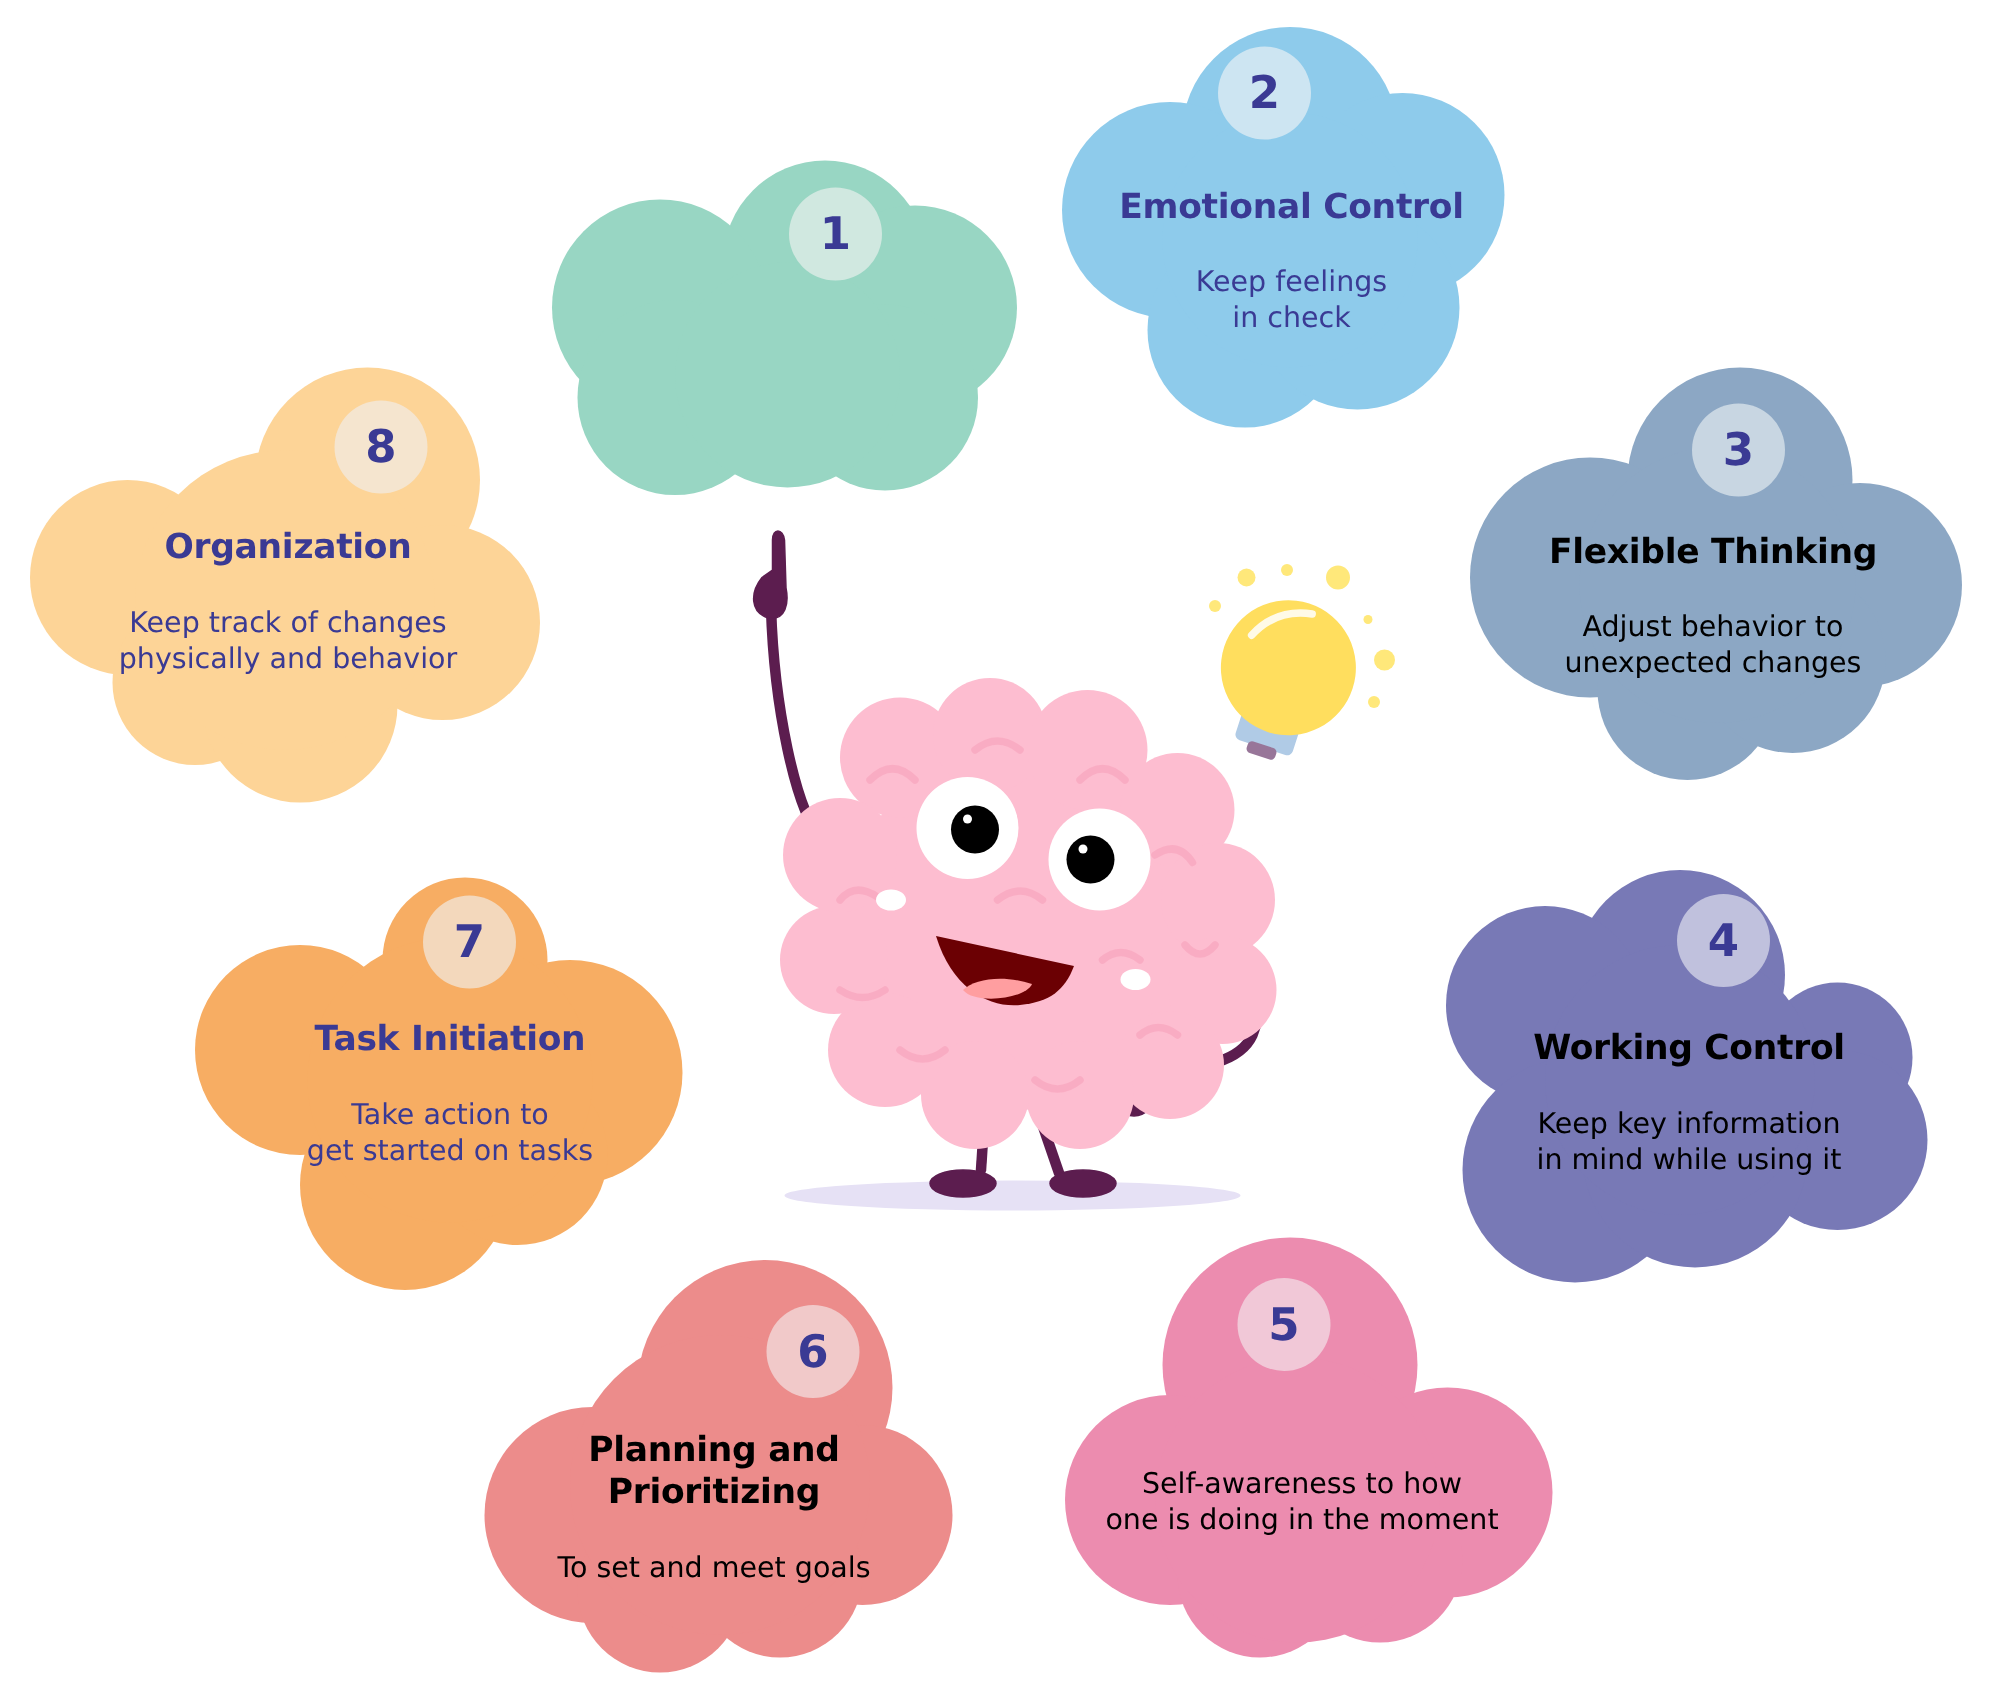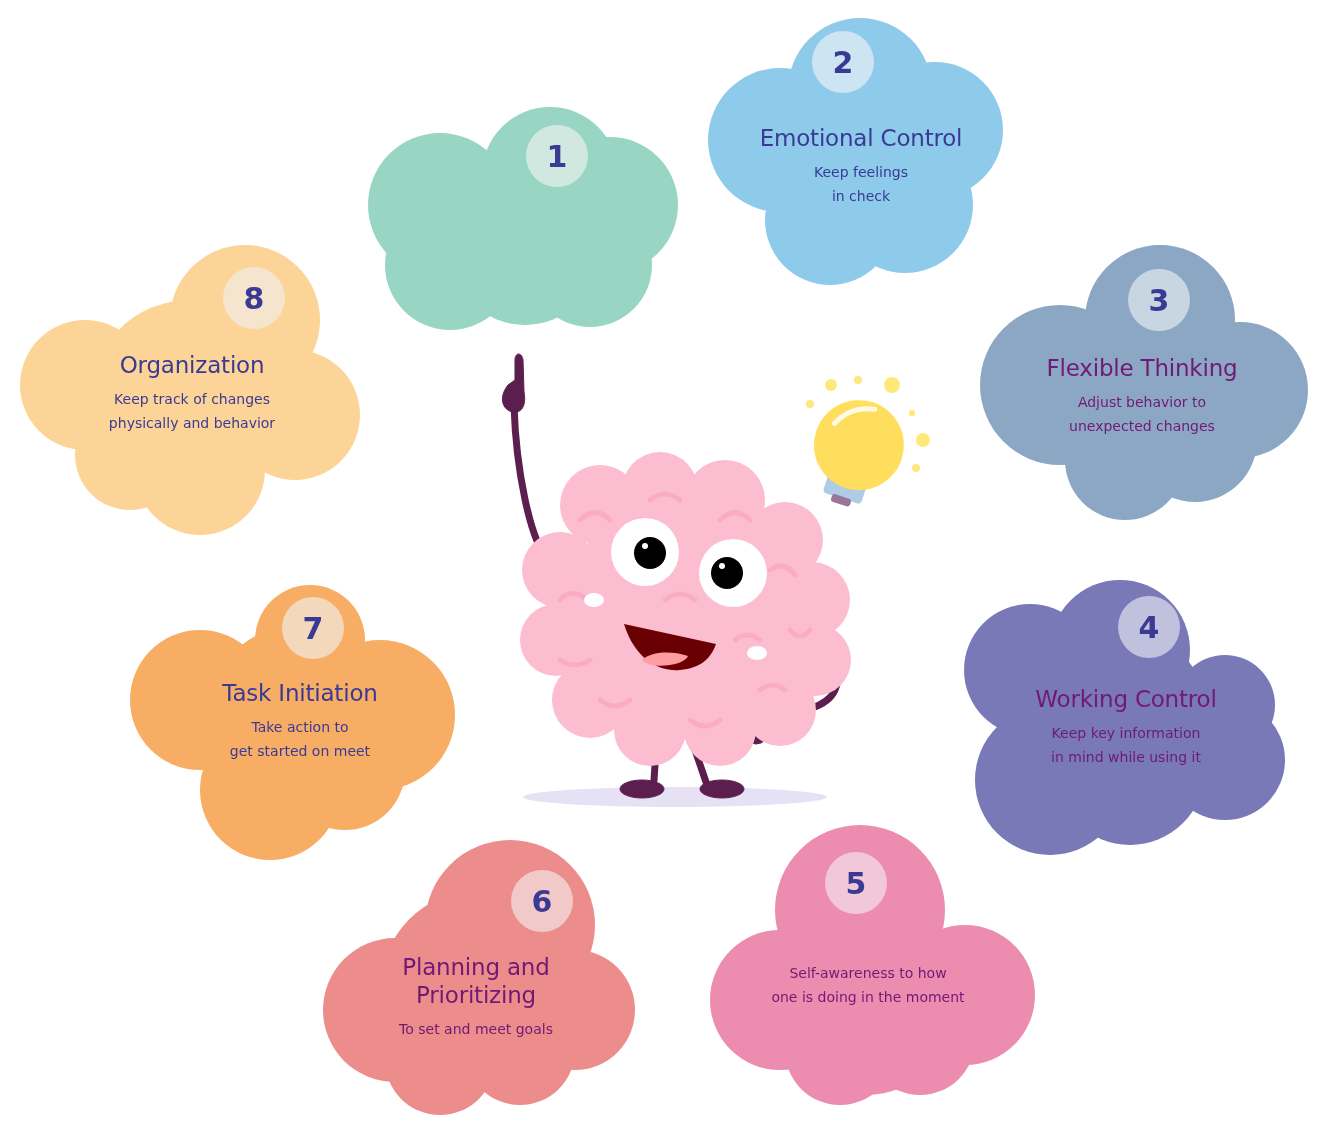--- a/index.html
+++ b/index.html
@@ -1,27 +1,27 @@
 <!DOCTYPE html>
 <html><head>
   <meta charset="utf-8">
   <style>
     html, body { margin: 0; padding: 0; background: #ffffff; }
     body { width: 1334px; height: 1130px; position: relative; overflow: hidden;
            font-family: "DejaVu Sans", "Liberation Sans", sans-serif; }
     .stage { position: absolute; left: 0; top: 0; width: 1334px; height: 1130px; }
     svg.bg { position: absolute; left: 0; top: 0; }
     .cloud-text { position: absolute; text-align: center; transform: translateX(-50%); white-space: nowrap; }
-    .cloud-title { font-weight: normal; font-size: 23px; letter-spacing: -0.2px; line-height: 28px; margin: 0; }
-    .cloud-desc { font-size: 14px; line-height: 24px; margin-top: 8px; }
+    .cloud-title { font-weight: bold; font-size: 23px; letter-spacing: -0.2px; line-height: 28px; margin: 0; }
+    .cloud-desc { font-size: 19px; line-height: 24px; margin-top: 24px; }
     .num-badge { position: absolute; width: 62px; height: 62px; border-radius: 50%;
                  transform: translate(-50%, -50%); display: flex; align-items: center; justify-content: center;
                  font-weight: bold; font-size: 30px; color: #3a3a94; }
     .dark { color: #3a3a94; }
-    .light { color: #701a75; }
+    .light { color: #000000; }
   </style>
 </head>
 <body>
 
 <div class="stage">
 
   <svg class="bg" width="1334" height="1130" viewBox="0 0 1334 1130">
 
     <g fill="#98d6c3">
       <circle cx="550" cy="175" r="68"></circle>
@@ -241,21 +241,21 @@
     <div class="cloud-title">Prioritizing</div>
     <div class="cloud-desc">
       <div>To set and meet goals</div>
     </div>
   </div>
 
   <div class="cloud-text dark" style="left:300px; top:679px;">
     <div class="cloud-title">Task Initiation</div>
     <div class="cloud-desc">
       <div>Take action to</div>
-      <div>get started on meet</div>
+      <div>get started on tasks</div>
     </div>
   </div>
 
   <div class="cloud-text dark" style="left:192px; top:351px;">
     <div class="cloud-title">Organization</div>
     <div class="cloud-desc">
       <div>Keep track of changes</div>
       <div>physically and behavior</div>
     </div>
   </div>

